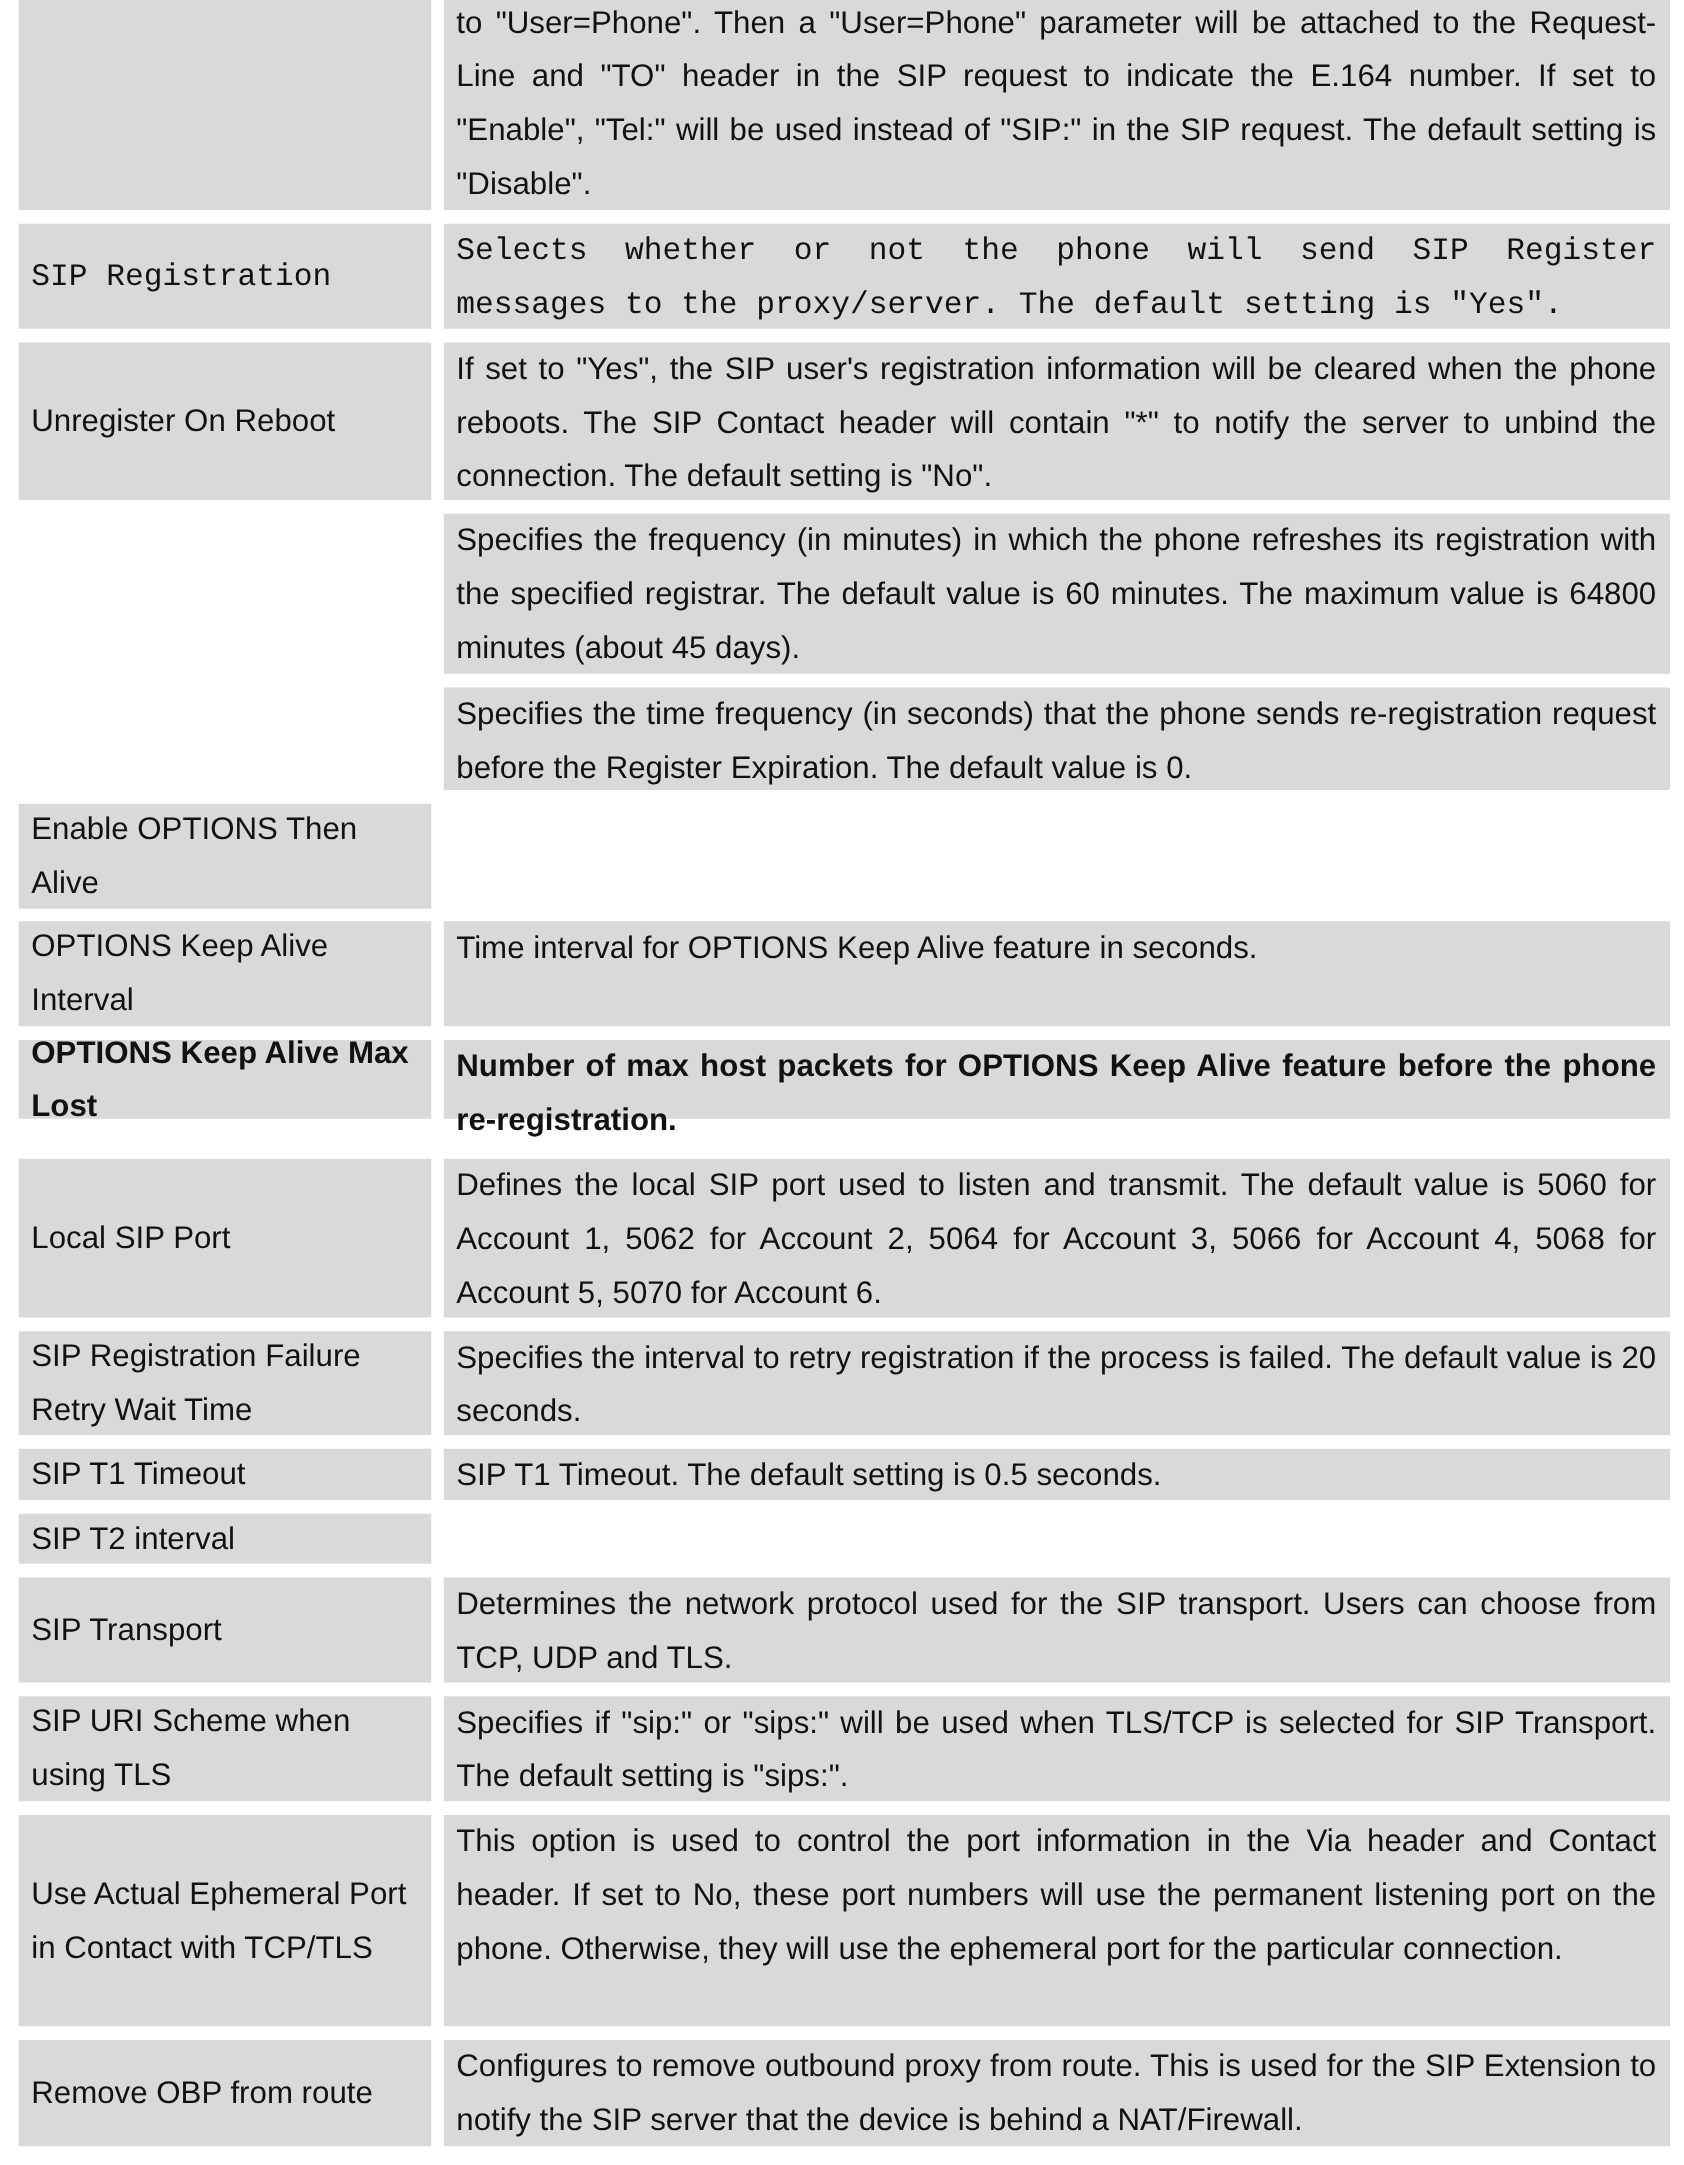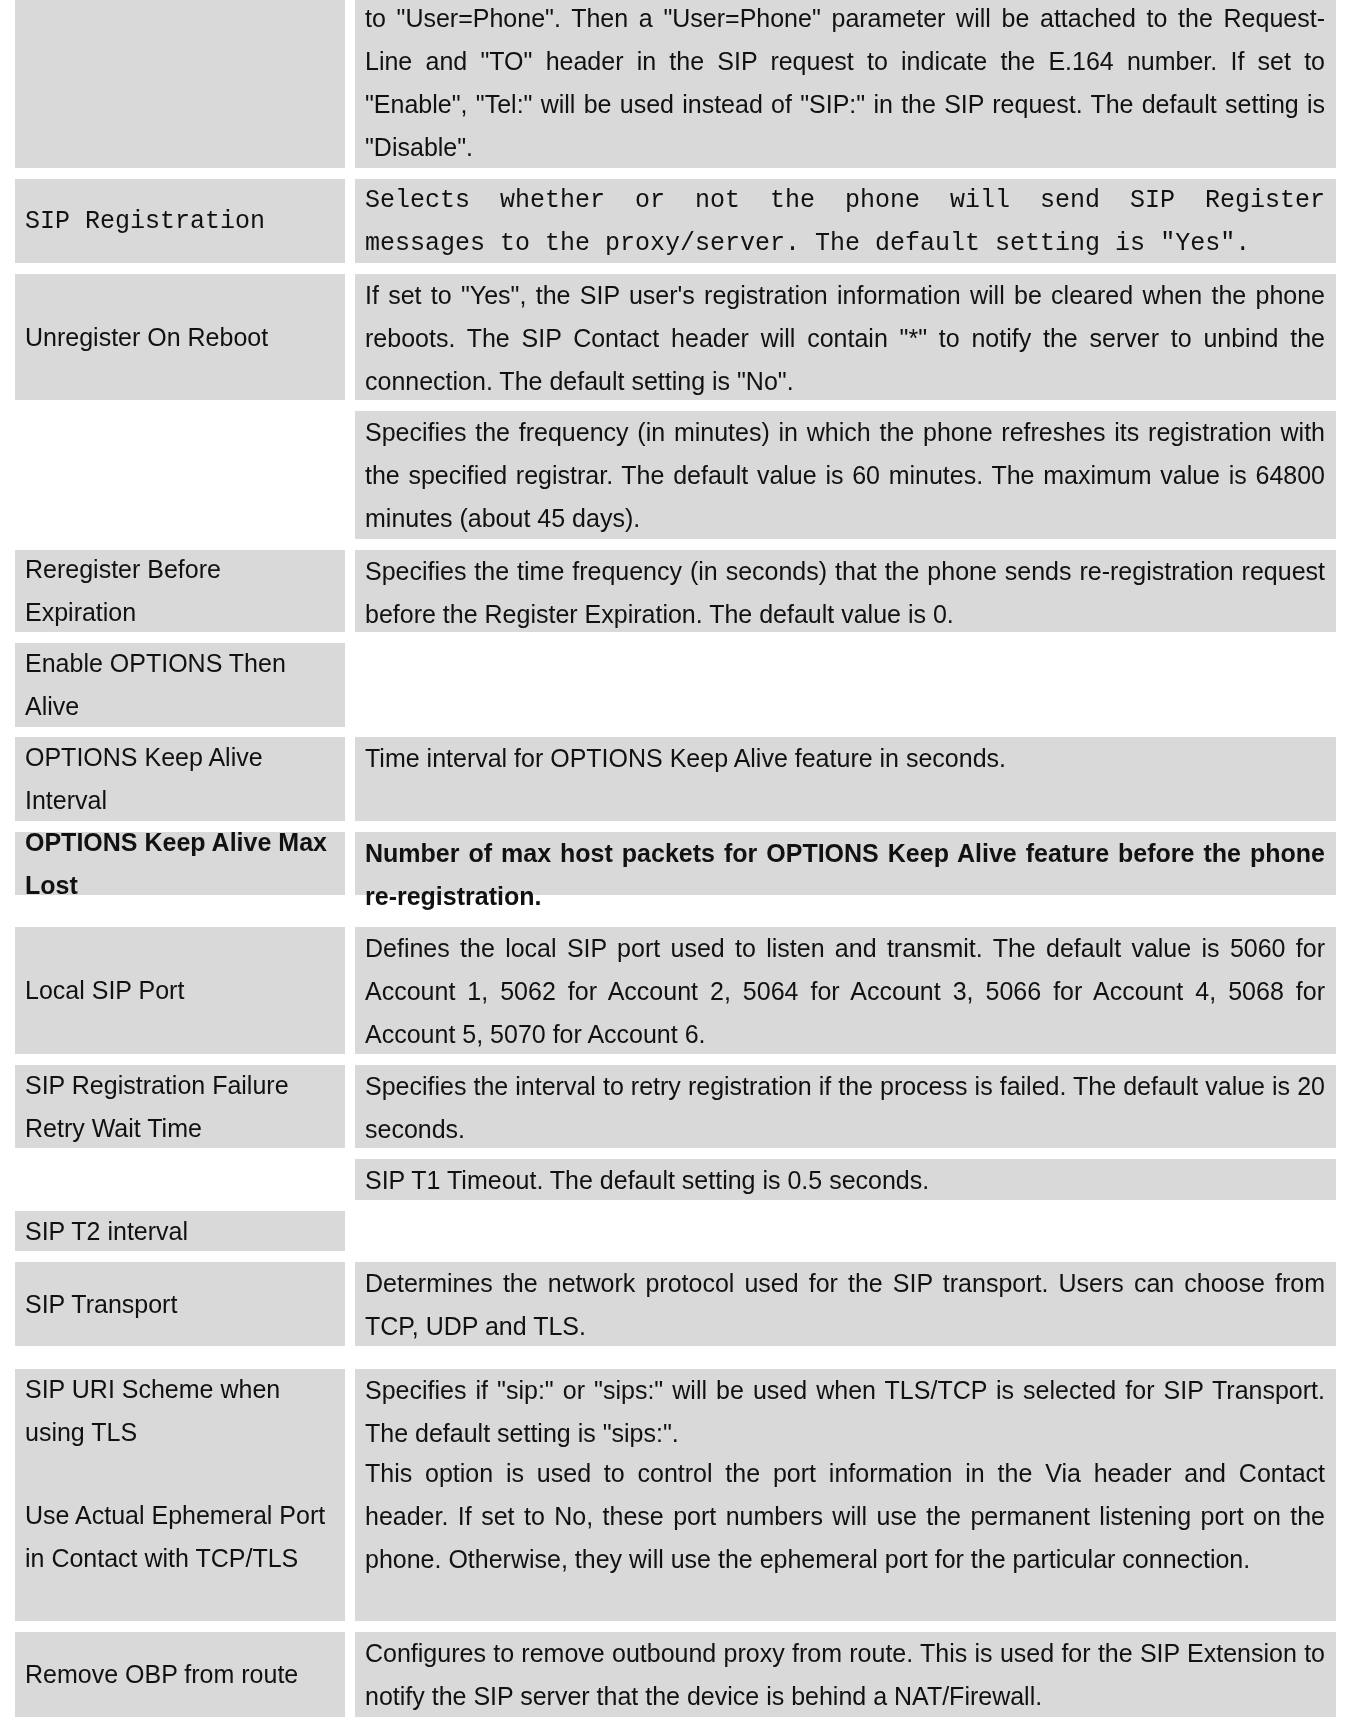--- a/index.html
+++ b/index.html
@@ -48,23 +48,20 @@
       </div>
   </div>
 
   <div class="row" style="top:411px;height:128px;">
     <div class="cell-desc">
         <span>Specifies the frequency (in minutes) in which the phone refreshes its registration with the specified registrar. The default value is 60 minutes. The maximum value is 64800 minutes (about 45 days).</span>
       </div>
   </div>
 
   <div class="row" style="top:550px;height:82px;">
-    <div class="cell-name">
-        <span>Reregister Before Expiration</span>
-      </div>
     <div class="cell-desc">
         <span>Specifies the time frequency (in seconds) that the phone sends re-registration request before the Register Expiration. The default value is 0.</span>
       </div>
   </div>
 
   <div class="row" style="top:643px;height:84px;">
     <div class="cell-name">
         <span>Enable OPTIONS Then Alive</span>
       </div>
   </div>
@@ -99,41 +96,44 @@
   <div class="row" style="top:1065px;height:83px;">
     <div class="cell-name">
         <span>SIP Registration Failure Retry Wait Time</span>
       </div>
     <div class="cell-desc">
         <span>Specifies the interval to retry registration if the process is failed. The default value is 20 seconds.</span>
       </div>
   </div>
 
   <div class="row" style="top:1159px;height:41px;">
+    <div class="cell-name">
+        <span>SIP T1 Timeout</span>
+      </div>
     <div class="cell-desc">
         <span>SIP T1 Timeout. The default setting is 0.5 seconds.</span>
       </div>
   </div>
 
   <div class="row" style="top:1211px;height:40px;">
     <div class="cell-name">
         <span>SIP T2 interval</span>
       </div>
   </div>
 
   <div class="row" style="top:1262px;height:84px;">
     <div class="cell-name">
         <span>SIP Transport</span>
       </div>
     <div class="cell-desc">
         <span>Determines the network protocol used for the SIP transport. Users can choose from TCP, UDP and TLS.</span>
       </div>
   </div>
 
-  <div class="row" style="top:1357px;height:84px;margin-top:12px;">
+  <div class="row" style="top:1357px;height:84px;">
     <div class="cell-name">
         <span>SIP URI Scheme when using TLS</span>
       </div>
     <div class="cell-desc">
         <span>Specifies if "sip:" or "sips:" will be used when TLS/TCP is selected for SIP Transport. The default setting is "sips:".</span>
       </div>
   </div>
 
   <div class="row" style="top:1452px;height:169px;">
     <div class="cell-name">

